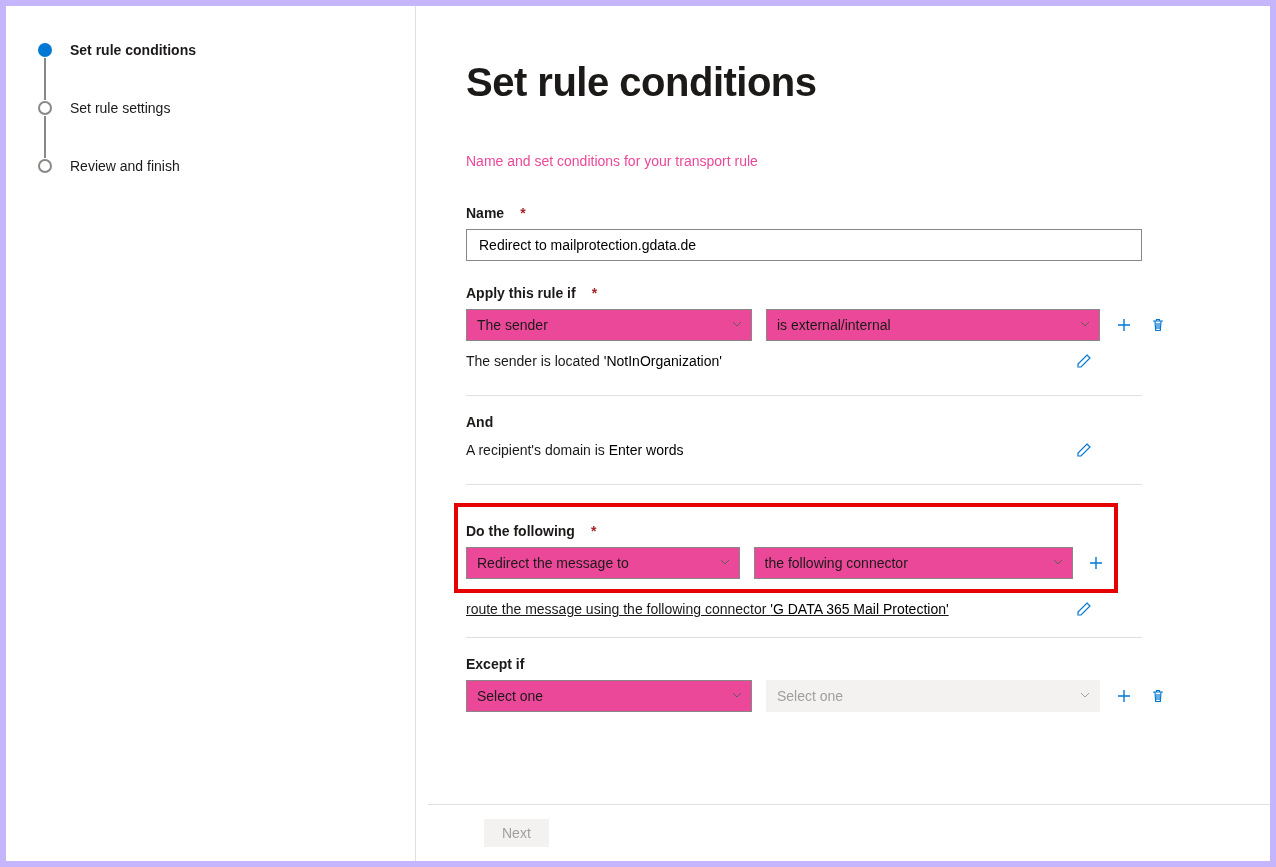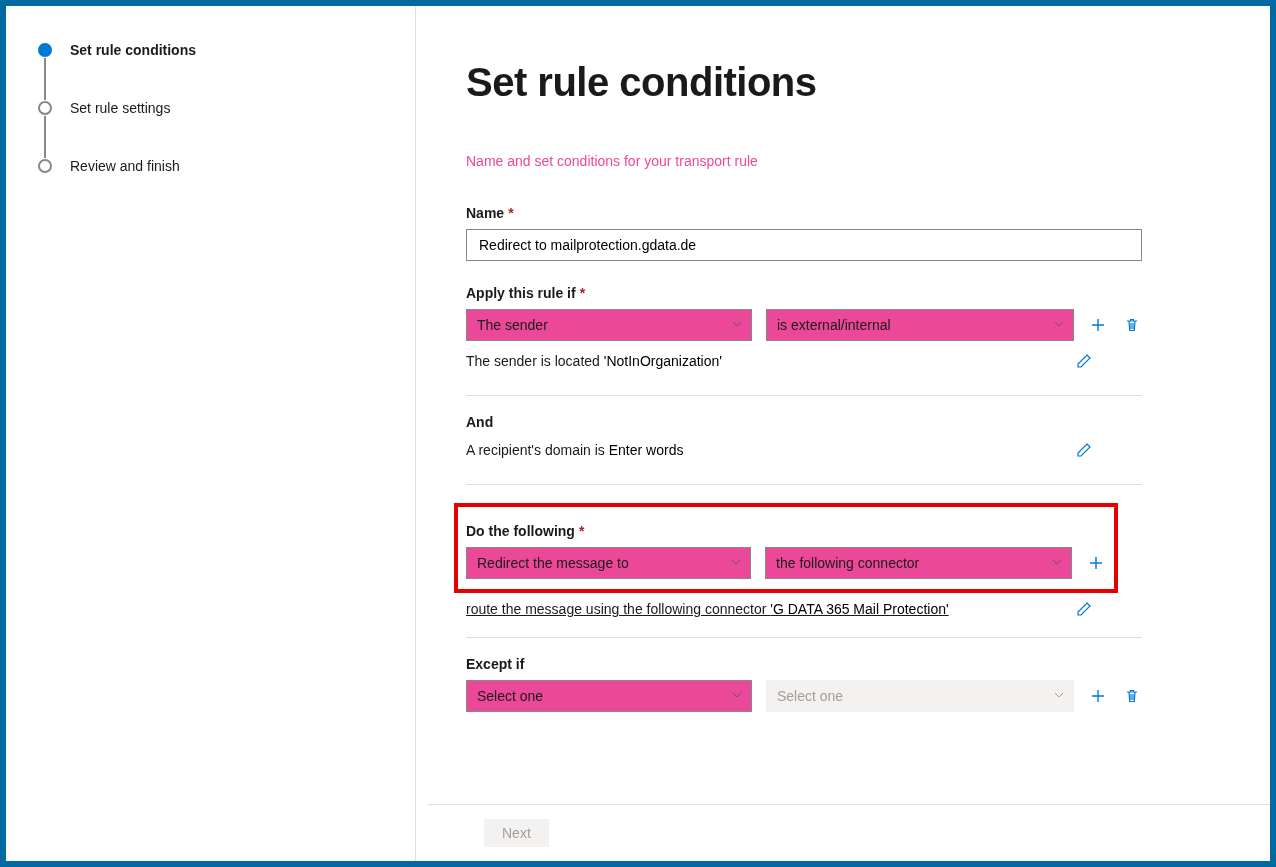--- a/index.html
+++ b/index.html
@@ -5,21 +5,21 @@
   * { box-sizing: border-box; }
   html, body {
     margin: 0; padding: 0;
     font-family: "Segoe UI", -apple-system, BlinkMacSystemFont, sans-serif;
     font-size: 14px;
     color: #1b1a19;
     background: #fff;
   }
   .frame {
     width: 1276px; height: 867px;
-    border: 6px solid #0369a1;
+    border: 6px solid #c4b5fd;
     background: #fff;
     display: flex;
     position: relative;
   }
   
   .sidebar {
     width: 410px;
     border-right: 1px solid #e1dfdd;
     padding: 36px 0 0 32px;
   }
@@ -42,38 +42,38 @@
     flex: 1;
     padding: 54px 74px 0 50px;
     overflow: hidden;
     position: relative;
   }
   h1 {
     font-size: 40px; font-weight: 700; margin: 0 0 48px 0;
     letter-spacing: -0.5px;
   }
   .subtitle { font-size: 14px; color: #ec4899; margin-bottom: 36px; }
-  .field-label { font-weight: 600; font-size: 14px; margin-bottom: 8px; display: flex; gap: 4px; }
+  .field-label { font-weight: 600; font-size: 14px; margin-bottom: 8px; display: flex; gap: 16px; }
   .req { color: #a4262c; }
   .text-input {
     width: 676px; height: 32px;
     border: 1px solid #8a8886; padding: 0 12px;
     font-size: 14px; font-family: inherit;
   }
   .section { margin-bottom: 24px; }
   .select-row { display: flex; align-items: center; gap: 14px; }
   .select {
     height: 32px; border: 1px solid #8a8886;
     display: flex; align-items: center; justify-content: space-between;
     padding: 0 8px 0 10px; font-size: 14px; background: #ec4899;
     cursor: pointer;
   }
   .select .val { overflow: hidden; text-overflow: ellipsis; white-space: nowrap; }
   .sel-a { width: 286px; }
-  .sel-b { width: 308px; }
+  .sel-b { width: 334px; }
   .select.disabled { background: #f3f2f1; color: #a19f9d; border-color: #f3f2f1; cursor: default; }
   .icon-btn {
     width: 20px; height: 20px; display: flex; align-items: center; justify-content: center;
     cursor: pointer; color: #0078d4;
   }
   .icon-btn svg { display: block; }
   .icon-gap { width: 20px; }
   .helper-row {
     display: flex; align-items: center; justify-content: space-between;
     width: 628px; margin-top: 10px;

